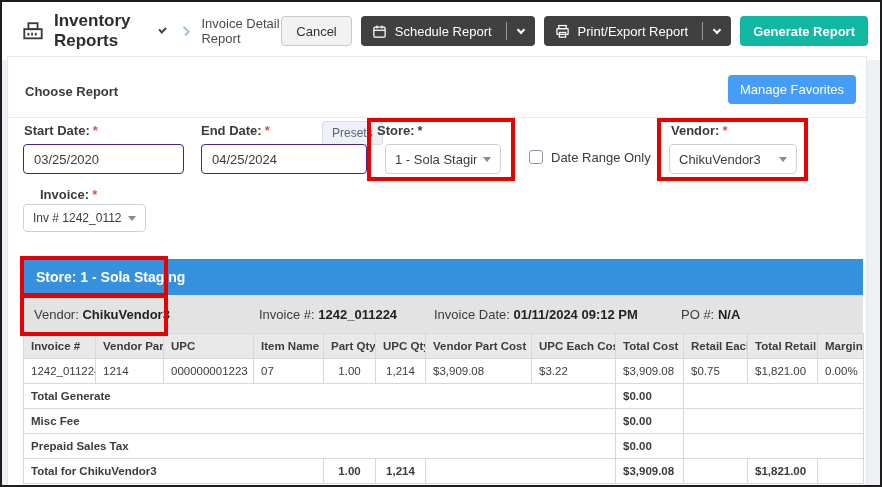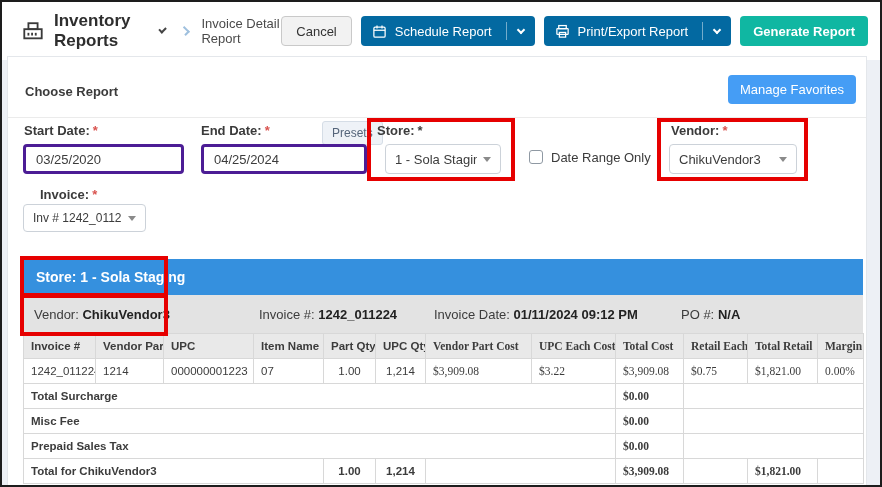--- a/index.html
+++ b/index.html
@@ -14,21 +14,21 @@
   .app-title { font-size:17px; font-weight:bold; color:#2e2e2e; margin-right:10px; }
   .chev { display:inline-block; width:7px; height:7px; border-right:2px solid #444;
           border-bottom:2px solid #444; transform:rotate(45deg); margin-top:-4px; }
   .crumb-sep { width:8px; height:8px; border-right:2px solid #9fc0de; border-bottom:2px solid #9fc0de;
                transform:rotate(-45deg); margin:0 14px 0 16px; }
   .crumb { font-size:13px; color:#4a4a4a; }
   .header-actions { margin-left:auto; display:flex; align-items:center; gap:9px; }
   .btn { height:30px; display:inline-flex; align-items:center; border-radius:4px;
          font-size:13px; cursor:pointer; white-space:nowrap; }
   .btn-cancel { background:#f2f2f2; border:1px solid #c9c9c9; color:#333; padding:0 14px; }
-  .btn-blue { background:#0369a1; color:#fff; border:none; padding:0 11px; gap:8px; }
+  .btn-blue { background:#404040; color:#fff; border:none; padding:0 11px; gap:8px; }
   .btn-teal { background:#10b7a2; color:#fff; border:none; padding:0 13px; font-weight:bold; }
   .btn-blue .split { width:1px; height:18px; background:rgba(255,255,255,.45); margin:0 3px 0 6px; }
   .btn-blue .chev-w { width:6px; height:6px; border-right:2px solid #fff; border-bottom:2px solid #fff;
                       transform:rotate(45deg); margin-top:-3px; }
   .btn-icon { width:15px; height:15px; }
 
   
   .panel { position:absolute; left:5px; top:54px; width:860px; bottom:0; background:#fff;
            border:1px solid #e4e7eb; border-bottom:none; }
 
@@ -37,21 +37,21 @@
   .req.dark { color:#3b3b3b; }
 
   .choose-label { top:27px; left:17px; }
   .btn-report-type { position:absolute; left:93px; top:18px; height:31px; padding:0 13px;
                      background:#459df5; color:#fff; border:none; border-radius:4px;
                      font-size:13.5px; display:inline-flex; align-items:center; gap:9px; cursor:pointer; }
   .btn-manage { position:absolute; right:10px; top:18px; height:29px; padding:0 12px;
                 background:#459df5; color:#fff; border:none; border-radius:4px; font-size:13px; cursor:pointer; }
   .divider { position:absolute; top:60px; left:0; right:0; border-bottom:1px solid #ebebeb; }
 
-  .text-input { position:absolute; height:30px; border:3px solid #4c1d95; border-radius:4px;
+  .text-input { position:absolute; height:30px; border:1px solid #4c1d95; border-radius:4px;
                 font-size:13px; color:#3c3c3c; padding:0 10px; background:#fff;
                 font-family:"Liberation Sans",sans-serif; }
   .select { position:absolute; height:30px; border:1px solid #ccd2d9; border-radius:4px;
             background:#fff; font-size:13px; color:#3c3c3c; display:flex; align-items:center;
             padding:0 9px; cursor:pointer; }
   .select span:first-child { flex:1; overflow:hidden; white-space:nowrap; }
   .caret { width:0; height:0; border-left:4px solid transparent; border-right:4px solid transparent;
            border-top:5px solid #8a8a8a; margin-left:6px; flex:0 0 auto; }
 
   .btn-presets { position:absolute; left:314px; top:64px; height:24px; padding:0 9px;
@@ -69,21 +69,21 @@
               font-size:13px; color:#3c3c3c; }
   .info-item b { color:#222; }
   .info-v { width:236px; padding-left:11px; }
   .info-i { width:175px; }
   .info-d { width:247px; }
 
   table.rpt { width:840px; border-collapse:collapse; table-layout:fixed; }
   table.rpt th, table.rpt td { border:1px solid #d8d8d8; font-size:11.5px; color:#3c3c3c;
       padding:6px 7px; overflow:hidden; white-space:nowrap; }
   table.rpt th { background:#e9e9e9; font-weight:bold; text-align:left; }
-  .ta-r { text-align:left;font-family:Liberation Serif, serif; }
+  .ta-r { text-align:left; }
   .ta-c { text-align:center !important; }
   .bold { font-weight:bold; }
 
   
   .hl { position:absolute; border:4px solid #e60000; pointer-events:none; }
   .hl-store-field  { left:359px; top:61px;  width:148px; height:63px; }
   .hl-vendor-field { left:649px; top:61px;  width:151px; height:63px; }
   .hl-store-bar    { left:12px;  top:199px; width:148px; height:41px; }
   .hl-vendor-bar   { left:12px;  top:237px; width:148px; height:42px; }
 </style>
@@ -228,21 +228,21 @@
             <td class="ta-c">1.00</td>
             <td class="ta-c">1,214</td>
             <td class="ta-r">$3,909.08</td>
             <td class="ta-r">$3.22</td>
             <td class="ta-r">$3,909.08</td>
             <td class="ta-r">$0.75</td>
             <td class="ta-r">$1,821.00</td>
             <td class="ta-r">0.00%</td>
           </tr>
           <tr>
-            <td colspan="8" class="bold">Total Surcharge</td>
+            <td colspan="8" class="bold">Total Generate</td>
             <td class="ta-r bold">$0.00</td>
             <td colspan="3"></td>
           </tr>
           <tr>
             <td colspan="8" class="bold">Misc Fee</td>
             <td class="ta-r bold">$0.00</td>
             <td colspan="3"></td>
           </tr>
           <tr>
             <td colspan="8" class="bold">Prepaid Sales Tax</td>

